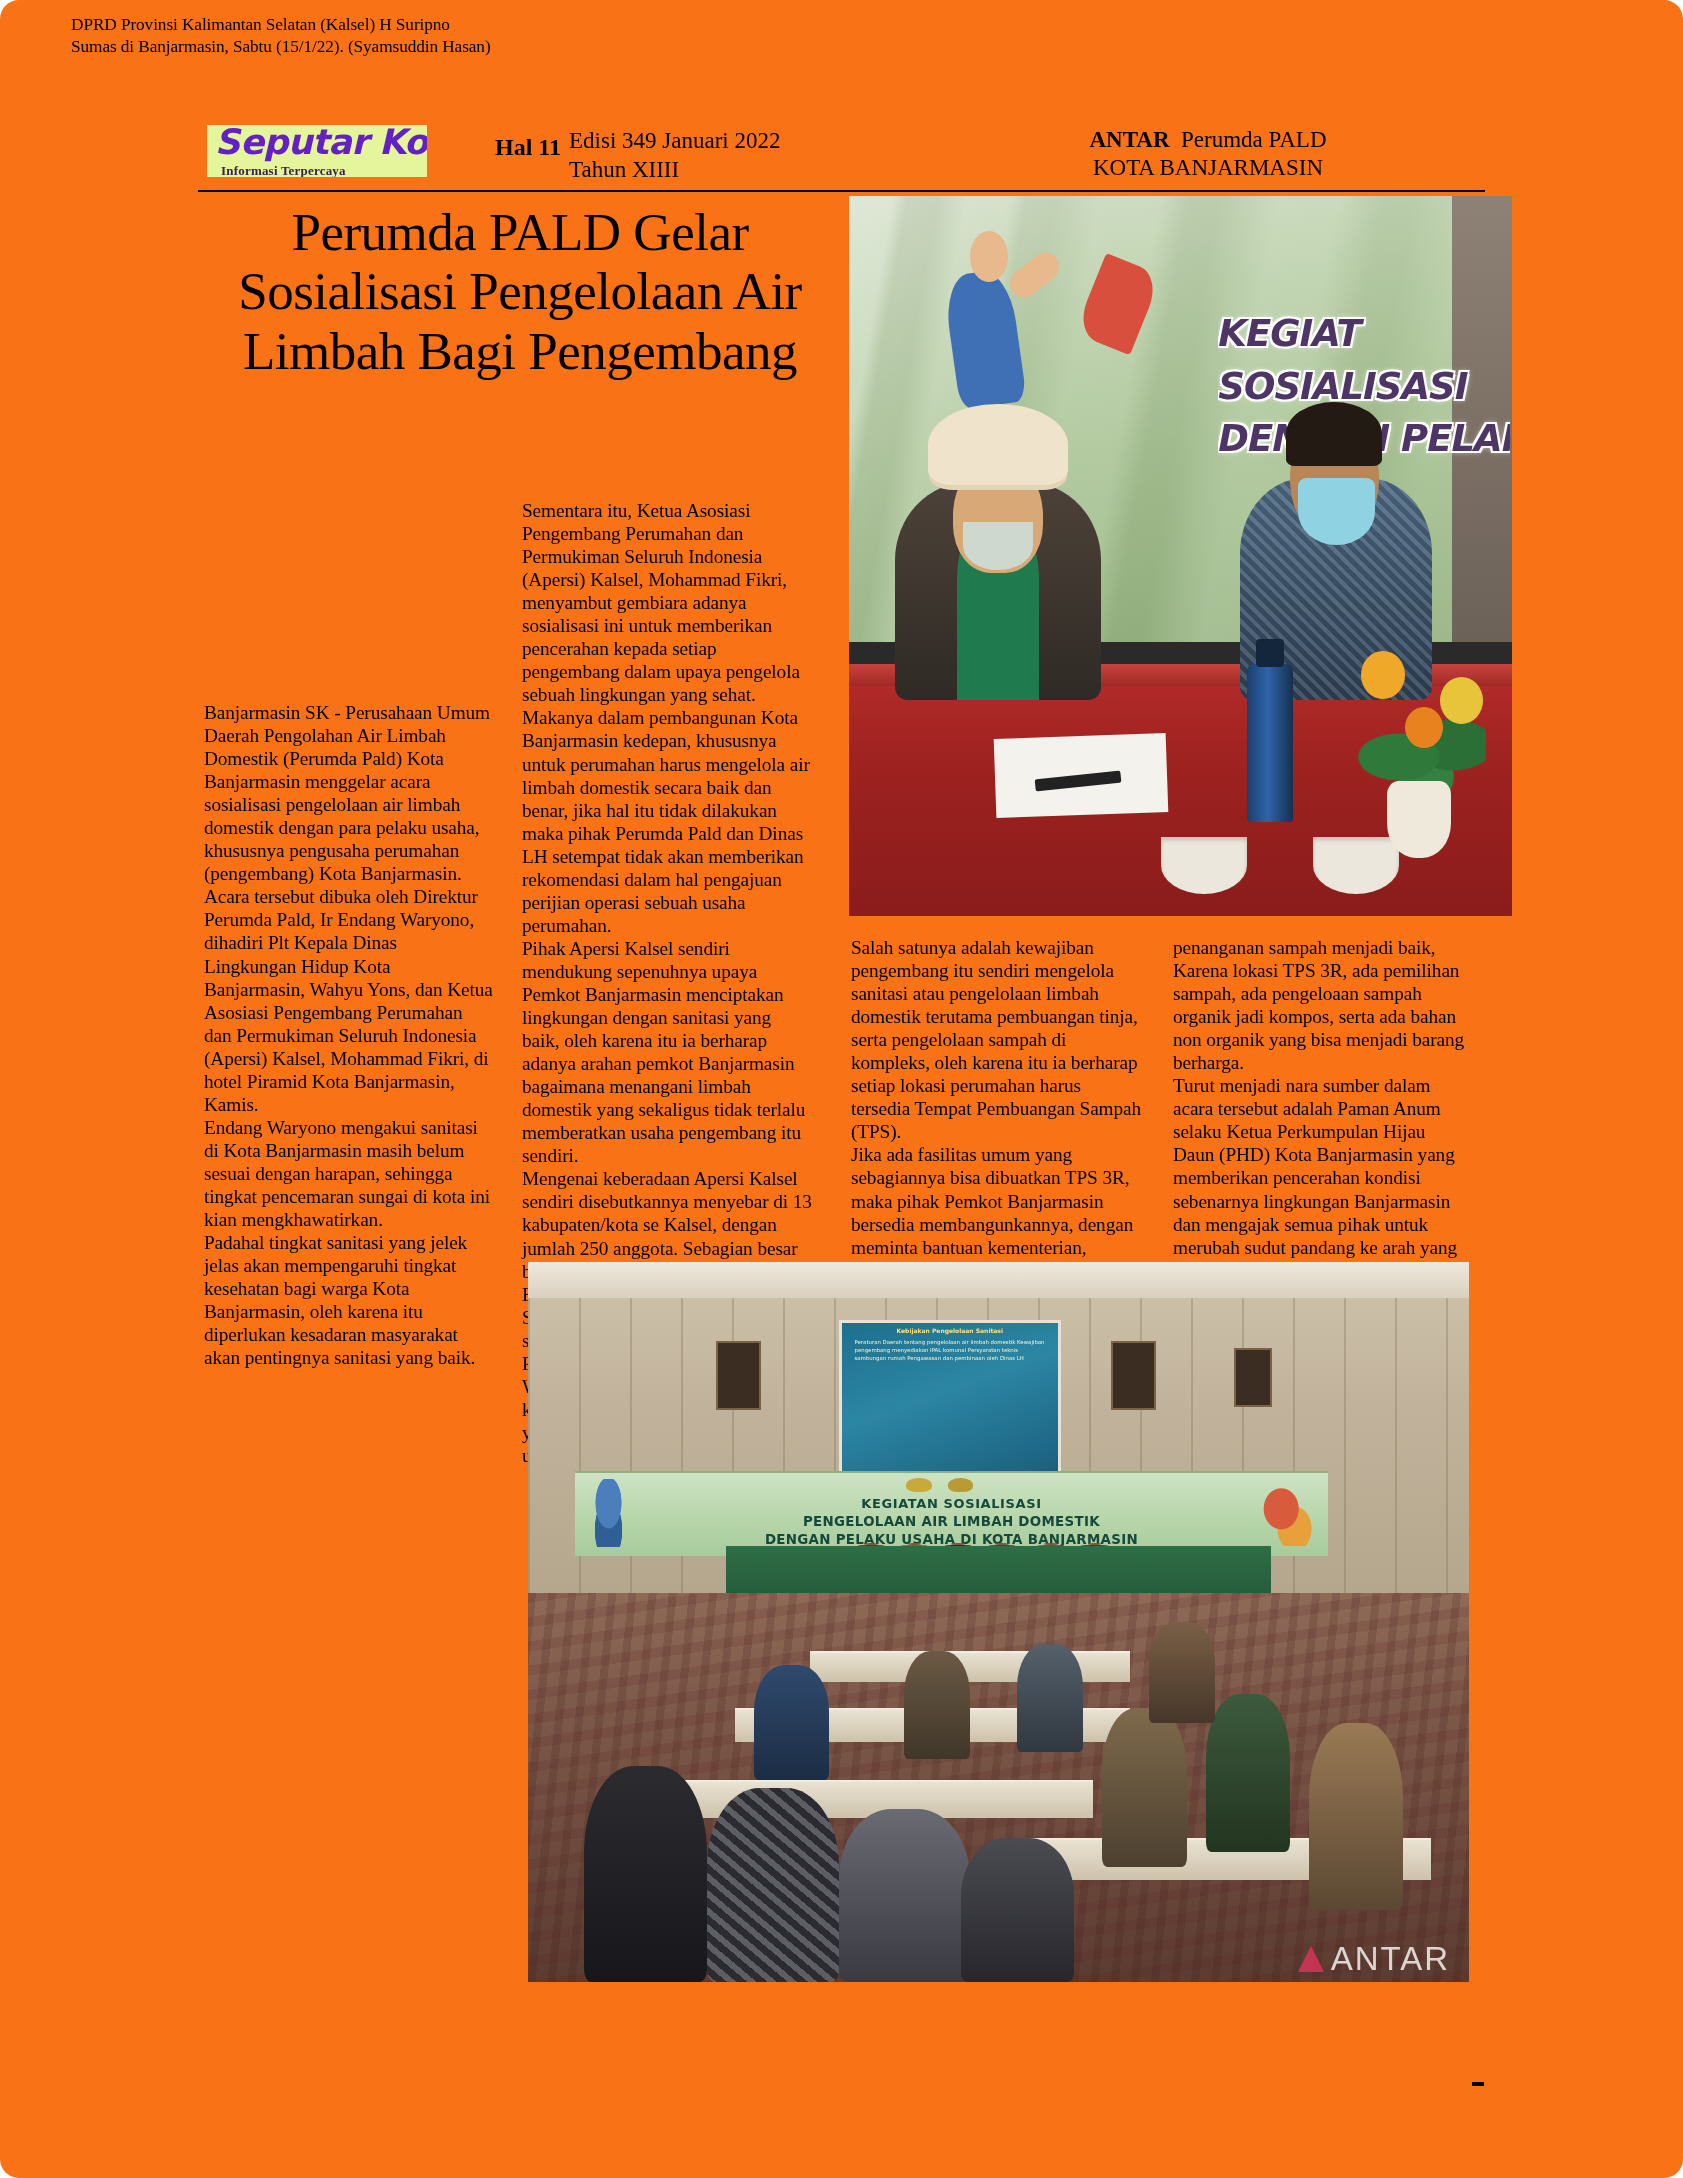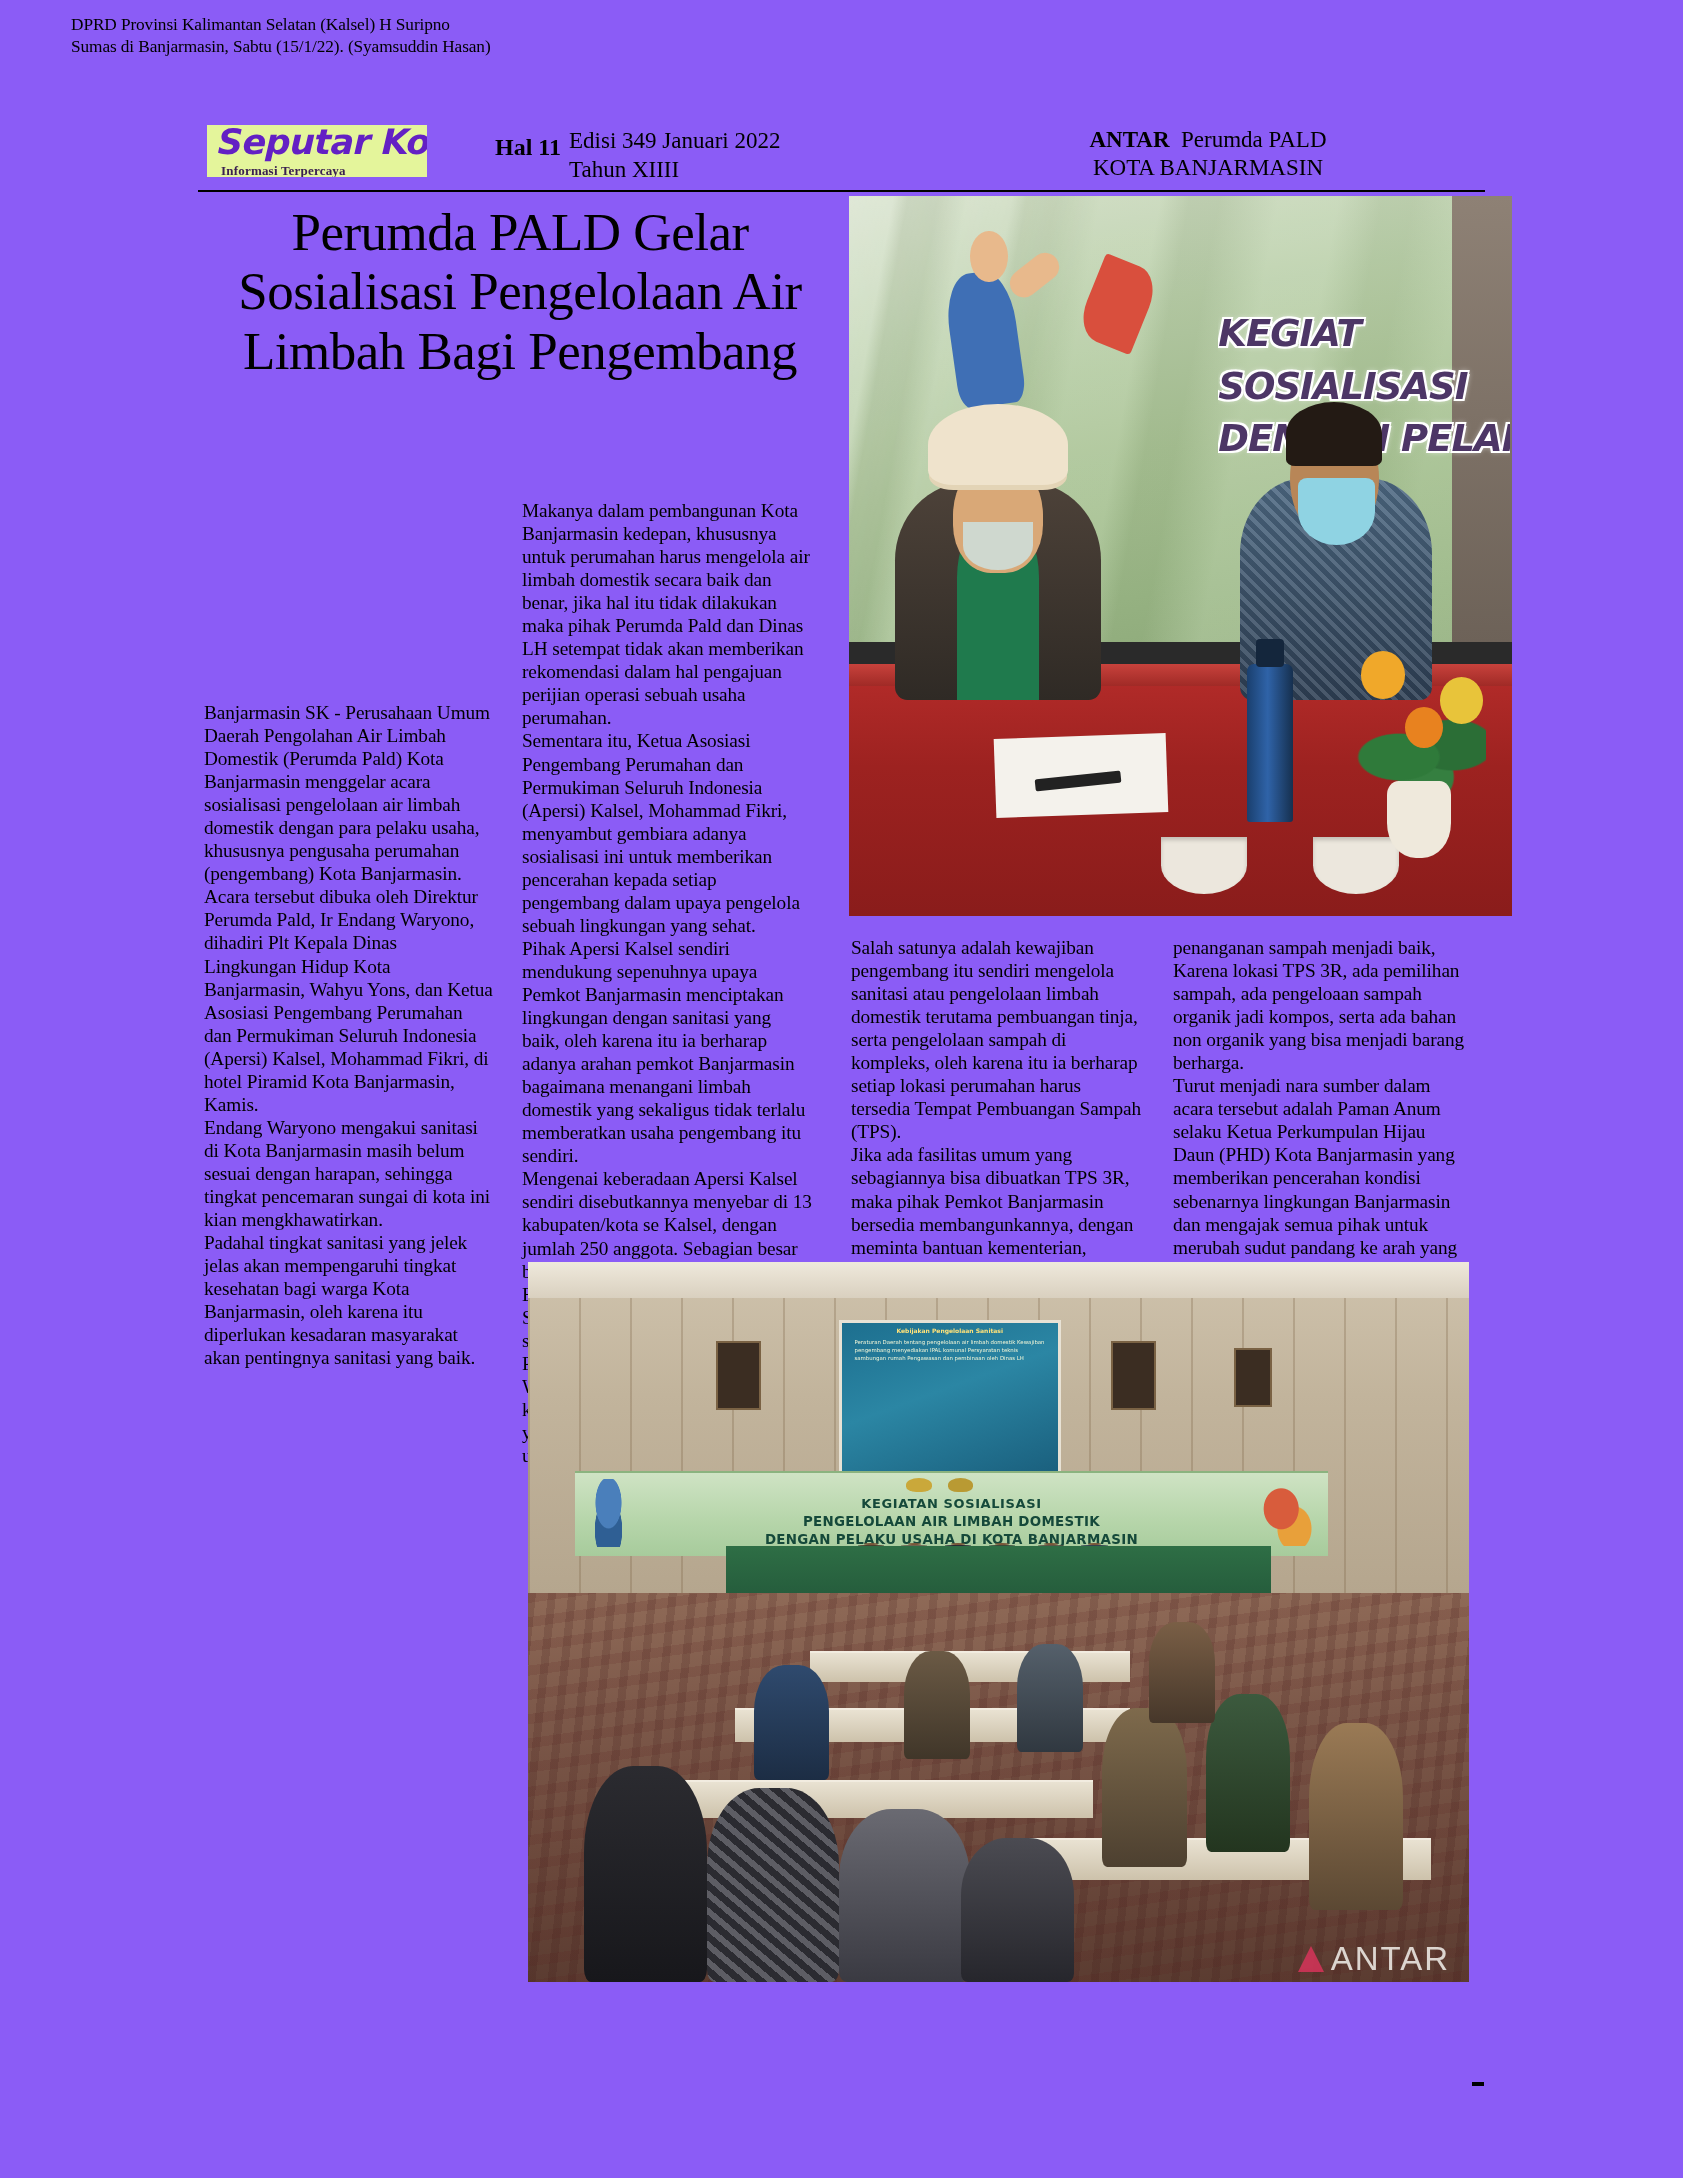--- a/index.html
+++ b/index.html
@@ -14,21 +14,22 @@
     color: #000;
     position: relative;
     overflow: hidden;
   }
 
   .page {
     position: absolute;
     left: 0; top: 0;
     width: 1683px;
     height: 2178px;
-    background: #8b5cf6;
+    background: #f97316;
+    border-radius: 19px;
   }
 
   
   .top-caption {
     position: absolute;
     left: 71px;
     top: 14px;
     width: 426px;
     font-size: 17.3px;
     line-height: 1.30;
@@ -590,22 +591,22 @@
     </div>
   </div>
 
   <div class="col" id="col1">
     <p>Banjarmasin SK  - Perusahaan Umum Daerah Pengolahan Air Limbah Domestik (Perumda Pald) Kota Banjarmasin menggelar acara sosialisasi pengelolaan air limbah domestik dengan para pelaku usaha, khususnya pengusaha perumahan (pengembang) Kota Banjarmasin. Acara tersebut dibuka oleh Direktur Perumda Pald, Ir Endang Waryono, dihadiri Plt Kepala Dinas Lingkungan Hidup Kota Banjarmasin, Wahyu Yons, dan Ketua Asosiasi Pengembang Perumahan dan Permukiman Seluruh Indonesia (Apersi) Kalsel, Mohammad Fikri, di hotel Piramid Kota Banjarmasin, Kamis.</p>
     <p>Endang Waryono mengakui sanitasi di Kota Banjarmasin masih belum sesuai dengan harapan, sehingga tingkat pencemaran sungai di kota ini kian mengkhawatirkan.</p>
     <p>Padahal tingkat sanitasi yang jelek jelas akan mempengaruhi tingkat kesehatan bagi warga Kota Banjarmasin, oleh karena itu diperlukan kesadaran masyarakat akan pentingnya sanitasi yang baik.</p>
   </div>
 
   <div class="col" id="col2">
+    <p>Sementara itu, Ketua Asosiasi Pengembang Perumahan dan Permukiman Seluruh Indonesia (Apersi) Kalsel, Mohammad Fikri, menyambut gembiara adanya sosialisasi ini untuk memberikan pencerahan kepada setiap pengembang dalam upaya pengelola sebuah lingkungan yang sehat.</p>
     <p>Makanya dalam pembangunan Kota Banjarmasin kedepan, khususnya untuk perumahan harus mengelola air limbah domestik secara baik dan benar, jika hal itu tidak dilakukan maka pihak Perumda Pald dan Dinas LH setempat tidak akan memberikan rekomendasi dalam hal pengajuan perijian operasi sebuah usaha perumahan.</p>
-    <p>Sementara itu, Ketua Asosiasi Pengembang Perumahan dan Permukiman Seluruh Indonesia (Apersi) Kalsel, Mohammad Fikri, menyambut gembiara adanya sosialisasi ini untuk memberikan pencerahan kepada setiap pengembang dalam upaya pengelola sebuah lingkungan yang sehat.</p>
     <p>Pihak Apersi Kalsel sendiri mendukung sepenuhnya upaya Pemkot Banjarmasin menciptakan lingkungan dengan sanitasi yang baik, oleh karena itu ia berharap adanya arahan pemkot Banjarmasin bagaimana menangani limbah domestik yang sekaligus tidak terlalu memberatkan usaha pengembang itu sendiri.</p>
     <p>Mengenai keberadaan Apersi Kalsel sendiri disebutkannya menyebar di 13 kabupaten/kota se Kalsel, dengan jumlah 250 anggota. Sebagian besar berada di Kabupaten Banjar, Kota Banjarbaru, dan Barito Kuala.</p>
     <p>Sementara di Kota Banjarmasin sendiri hanya ada tujuh lokasi.</p>
     <p>Plt Dinas LH Kota Banjarmasin Wahyu Yons menjelaskan berbagai kebijakan atau aturan yang berlaku yang dibuat Kota Banjarmasin dalam upaya</p>
   </div>
 
   <div class="col" id="col3">
     <p>Salah satunya adalah kewajiban pengembang itu sendiri mengelola sanitasi atau pengelolaan limbah domestik terutama pembuangan tinja, serta pengelolaan sampah di kompleks, oleh karena itu ia berharap setiap lokasi perumahan harus tersedia Tempat Pembuangan Sampah (TPS).</p>
     <p>Jika ada fasilitas umum yang sebagiannya bisa dibuatkan TPS 3R, maka pihak Pemkot Banjarmasin bersedia membangunkannya, dengan meminta bantuan kementerian, sehingga</p>
   </div>

